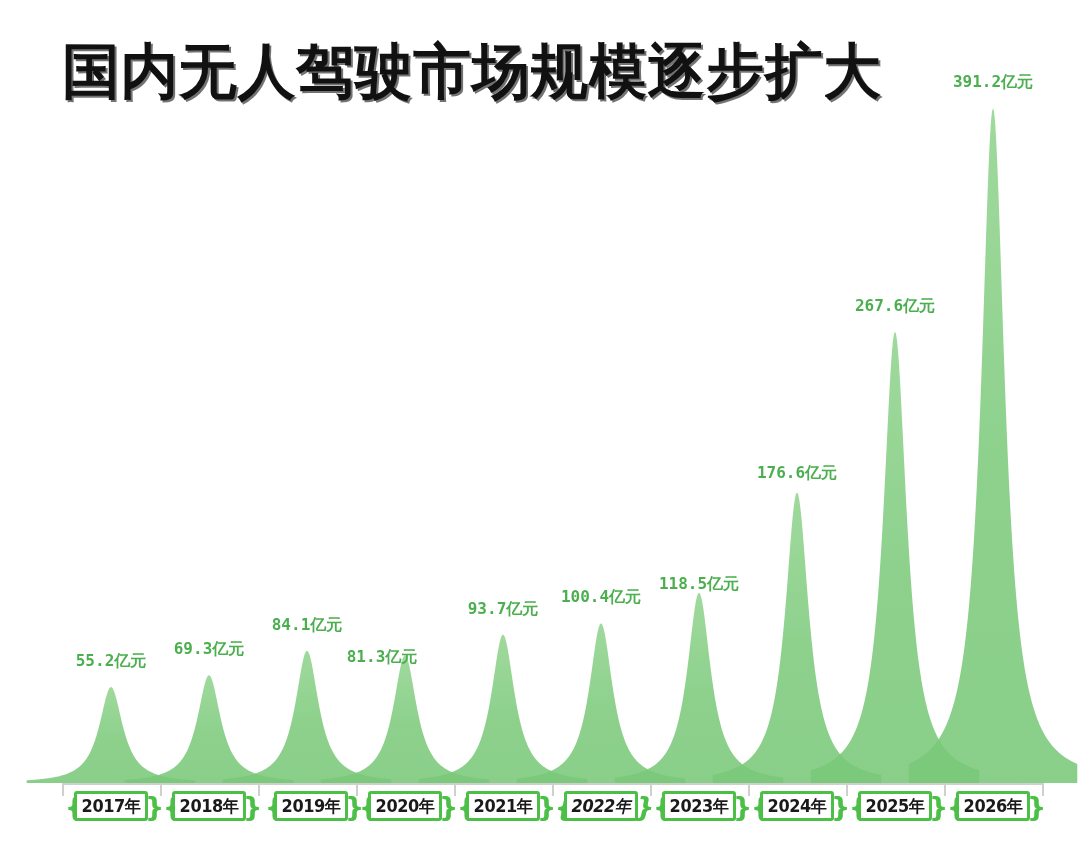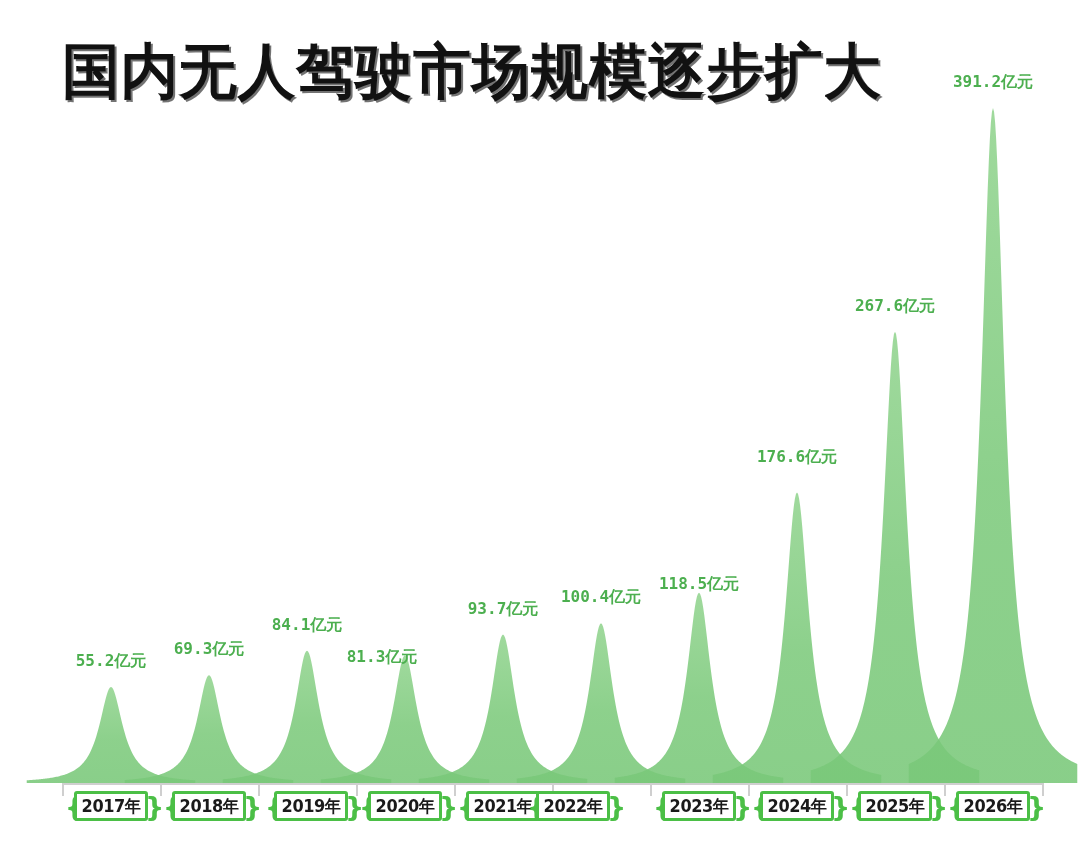--- a/index.html
+++ b/index.html
@@ -175,21 +175,21 @@
     </svg>
 
     <div id="value-labels">
         <div class="value-label" style="left: 111px; top: 651px;">55.2亿元</div>
         <div class="value-label" style="left: 209px; top: 639.22px;">69.3亿元</div>
         <div class="value-label" style="left: 307px; top: 614.674px; text-align: right;">84.1亿元</div>
         <div class="value-label" style="left: 382px; top: 619.339px; margin-top: 28px;">81.3亿元</div>
         <div class="value-label" style="left: 503px; top: 598.61px;">93.7亿元</div>
         <div class="value-label" style="left: 601px; top: 587.339px;">100.4亿元</div>
         <div class="value-label" style="left: 699px; top: 556.672px; margin-top: 17px;">118.5亿元</div>
-        <div class="value-label" style="left: 797px; top: 447px;">176.6亿元</div>
+        <div class="value-label" style="left: 797px; top: 463px;">176.6亿元</div>
         <div class="value-label" style="left: 895px; top: 295.668px;">267.6亿元</div>
         <div class="value-label" style="left: 993px; top: 72px;">391.2亿元</div>
       </div>
   </div>
 
   <div id="axis-line"></div>
   <div id="axis-ticks">
       <div class="axis-tick" style="left: 62px;"></div>
       <div class="axis-tick" style="left: 160px;"></div>
       <div class="axis-tick" style="left: 258px;"></div>
@@ -227,21 +227,21 @@
         <span class="badge-frame"></span>
         <span class="year-text">2020年</span>
         <span class="bracket right">}</span>
       </div>
       <div class="year-badge" style="left: 503px;">
         <span class="bracket left">{</span>
         <span class="badge-frame"></span>
         <span class="year-text">2021年</span>
         <span class="bracket right">}</span>
       </div>
-      <div class="year-badge" style="left: 573px;">
+      <div class="year-badge" style="left: 601px; font-style: italic;">
         <span class="bracket left">{</span>
         <span class="badge-frame"></span>
         <span class="year-text">2022年</span>
         <span class="bracket right">}</span>
       </div>
       <div class="year-badge" style="left: 699px;">
         <span class="bracket left">{</span>
         <span class="badge-frame"></span>
         <span class="year-text">2023年</span>
         <span class="bracket right">}</span>

